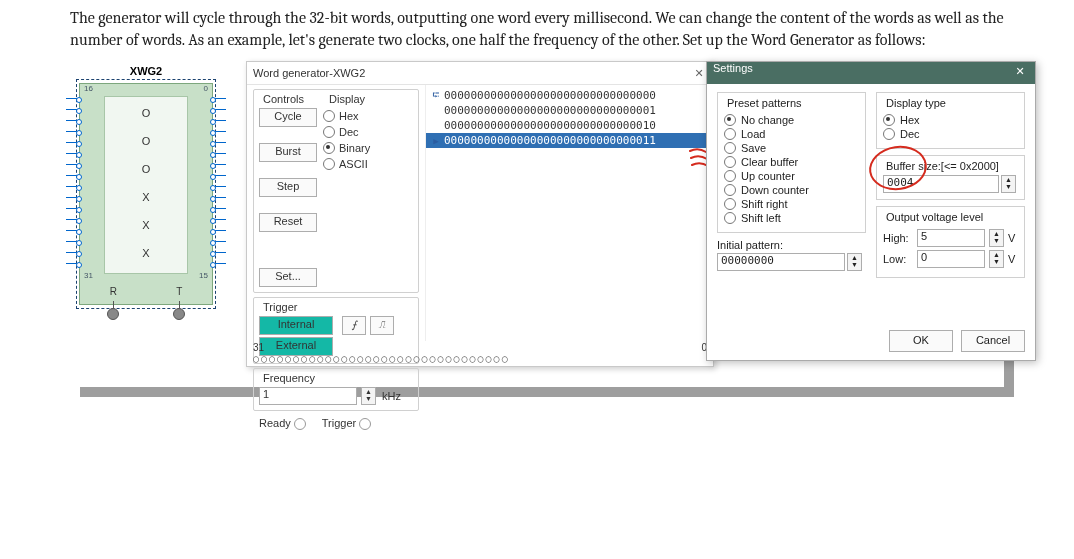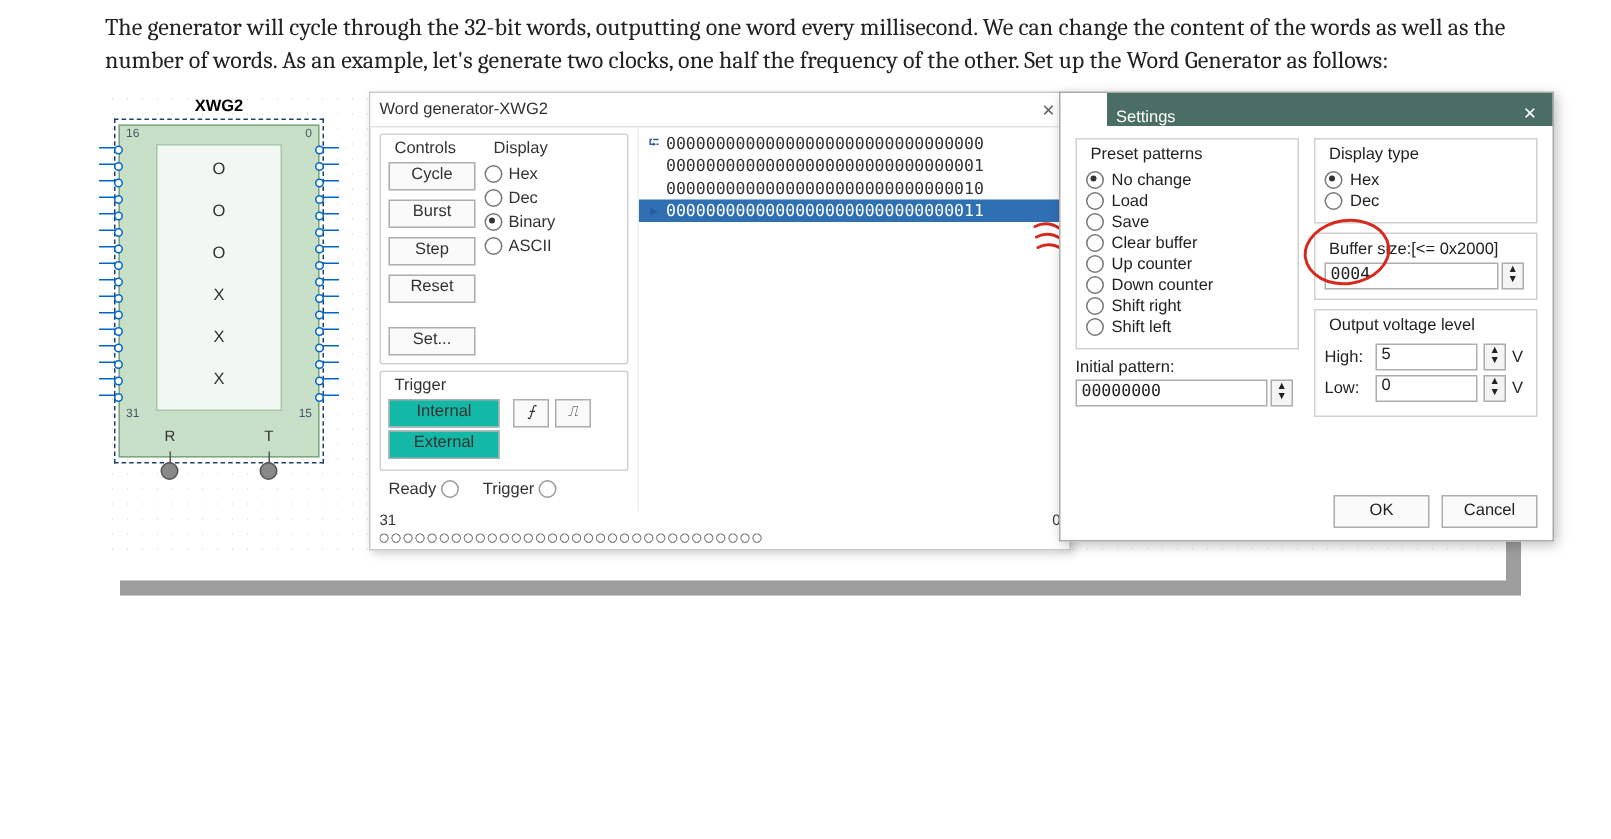--- a/index.html
+++ b/index.html
@@ -51,21 +51,21 @@
 
   
   .wg-win{position:absolute;left:176px;top:0;width:466px;height:304px;background:#fff;border:1px solid var(--win-border);box-shadow:2px 2px 6px rgba(0,0,0,.2);font-family:var(--ui-font);font-size:11px;color:#333;}
   .wg-titlebar{height:22px;display:flex;align-items:center;justify-content:space-between;padding:0 6px;background:#fff;border-bottom:1px solid #e4e4e4;}
   .win-x{width:16px;height:16px;display:flex;align-items:center;justify-content:center;color:#666;}
   .wg-body{display:flex;height:256px;}
   .wg-left{width:166px;padding:4px 6px;}
   .fieldset{border:1px solid #d0d0d0;border-radius:2px;margin-bottom:4px;padding:3px 5px 5px;}
   .fieldset-title{font-size:11px;margin:-10px 0 3px 2px;background:#fff;display:inline-block;padding:0 2px;}
   .ctl-row{display:flex;gap:6px;align-items:flex-start;}
-  .btn-col{display:flex;flex-direction:column;gap:6px;}
+  .btn-col{display:flex;flex-direction:column;gap:16px;}
   .wbtn{width:56px;height:17px;border:1px solid #adadad;background:#fafafa;font-size:11px;line-height:15px;text-align:center;}
   .radio-col{display:flex;flex-direction:column;gap:4px;padding-top:2px;}
   .radio{display:flex;align-items:center;gap:4px;}
   .rdot{width:10px;height:10px;border:1px solid #777;border-radius:50%;display:inline-block;position:relative;}
   .rdot.sel::after{content:"";position:absolute;left:2px;top:2px;width:4px;height:4px;background:#333;border-radius:50%;}
   .trg-btn{width:72px;height:17px;border:1px solid #adadad;background:#14b8a6;text-align:center;font-size:11px;line-height:15px;margin-bottom:2px;}
   .edge-btns{display:inline-flex;gap:4px;margin-left:6px;vertical-align:top;}
   .edge{width:22px;height:17px;border:1px solid #adadad;background:#fafafa;font-size:10px;line-height:15px;text-align:center;font-style:italic;}
   .freq-row{display:flex;align-items:center;gap:4px;}
   .num-in{width:90px;height:16px;border:1px solid #adadad;background:#fff;padding:0 3px;font-size:11px;}
@@ -80,21 +80,21 @@
   .word-row{display:flex;align-items:center;height:15px;padding-left:4px;font-family:Consolas, monospace;font-size:11px;}
   .word-row .ico{width:12px;height:12px;margin-right:2px;display:inline-flex;align-items:center;justify-content:center;font-size:9px;color:#2b5ca0;}
   .word-row.sel{background:var(--highlight);color:#fff;}
   .red-squig{position:absolute;pointer-events:none;}
   .wg-foot{position:absolute;left:6px;right:6px;bottom:2px;font-size:10px;font-family:var(--ui-font);}
   .bit-ruler{display:flex;justify-content:space-between;}
   .bit-dots{letter-spacing:2px;white-space:nowrap;overflow:hidden;font-family:Consolas,monospace;font-size:10px;color:#666;}
 
   
   .settings{position:absolute;left:636px;top:0;width:328px;height:298px;background:#fff;border:1px solid #aaa;box-shadow:2px 2px 8px rgba(0,0,0,.25);font-family:var(--ui-font);font-size:11px;color:#222;}
-  .settings-title{height:22px;background:var(--settings-green);color:#fff;display:flex;align-items:flex-end;justify-content:space-between;padding:0 6px;margin-left:31px;}
+  .settings-title{height:22px;background:var(--settings-green);color:#fff;display:flex;align-items:flex-start;justify-content:space-between;padding:0 6px;}
   .settings-x{width:18px;height:18px;display:flex;align-items:center;justify-content:center;color:#fff;}
   .settings-body{padding:8px 10px 6px;display:flex;gap:10px;}
   .settings-col{flex:1;}
   .s-field{border:1px solid #d0d0d0;padding:4px 6px 6px;margin-bottom:6px;}
   .s-title{display:inline-block;background:#fff;margin:-11px 0 3px 0;padding:0 3px;font-size:11px;}
   .s-radio{display:flex;align-items:center;gap:5px;margin:2px 0;}
   .text-in{width:120px;height:16px;border:1px solid #adadad;background:#fff;padding:0 3px;font-size:11px;font-family:Consolas,monospace;}
   .buf-wrap{position:relative;}
   .red-circle{position:absolute;border:2px solid #d52b1e;border-radius:50%;pointer-events:none;}
   .lvl-row{display:flex;align-items:center;gap:4px;margin:3px 0;}
@@ -230,20 +230,28 @@
             <span class="fieldset-title" data-name="trigger-label">Trigger</span>
             <div>
               <span class="trg-btn" style="display:inline-block" data-name="trigger-internal-button">Internal</span>
               <span class="edge-btns">
                 <span class="edge" data-name="rising-edge-button">⨍</span>
                 <span class="edge" data-name="falling-edge-button">⎍</span>
               </span>
             </div>
             <div class="trg-btn" data-name="trigger-external-button">External</div>
           </div>
+          <div class="fieldset">
+            <span class="fieldset-title" data-name="frequency-label">Frequency</span>
+            <div class="freq-row">
+              <div class="num-in" data-name="frequency-input">1</div>
+              <div class="spin" data-name="frequency-spin"></div>
+              <span class="unit" data-name="frequency-unit">kHz</span>
+            </div>
+          </div>
           <div class="ready-row">
             <span><span data-name="ready-label">Ready</span><span class="dot-ind" data-name="ready-indicator-icon"></span></span>
             <span><span data-name="trigger-ind-label">Trigger</span><span class="dot-ind" data-name="trigger-indicator-icon"></span></span>
           </div>
         </div>
         <div class="wg-right">
           <div class="word-list" id="word-list" data-name="word-list">
               <div class="word-row" data-name="word-row">
                 <span class="ico" data-name="cursor-start-icon">⮓</span>
                 <span data-name="word-value">00000000000000000000000000000000</span>

